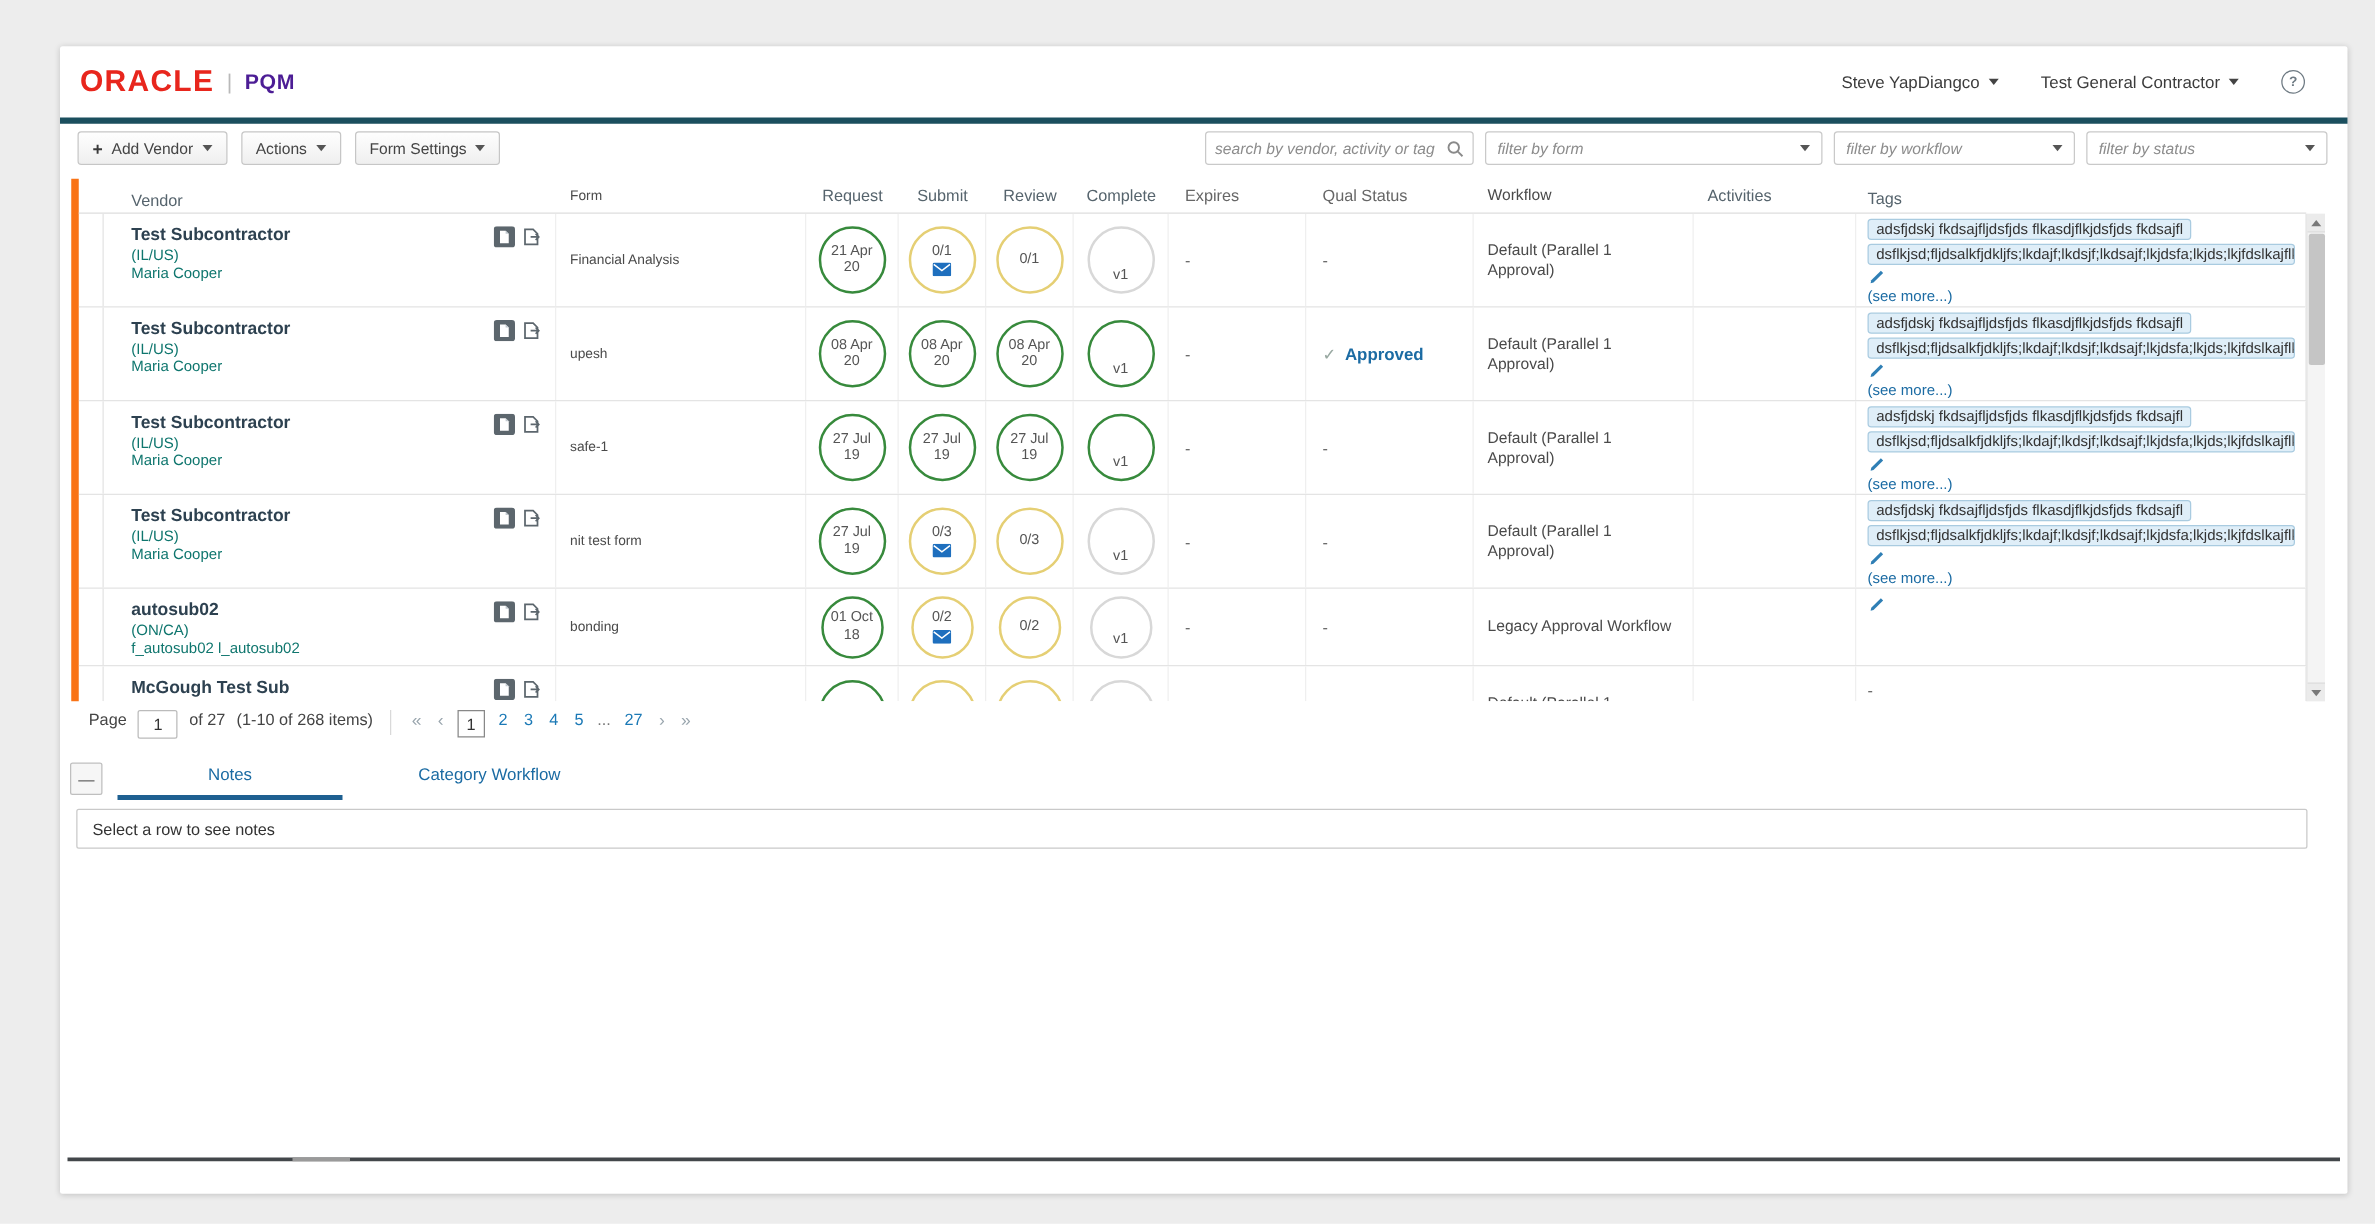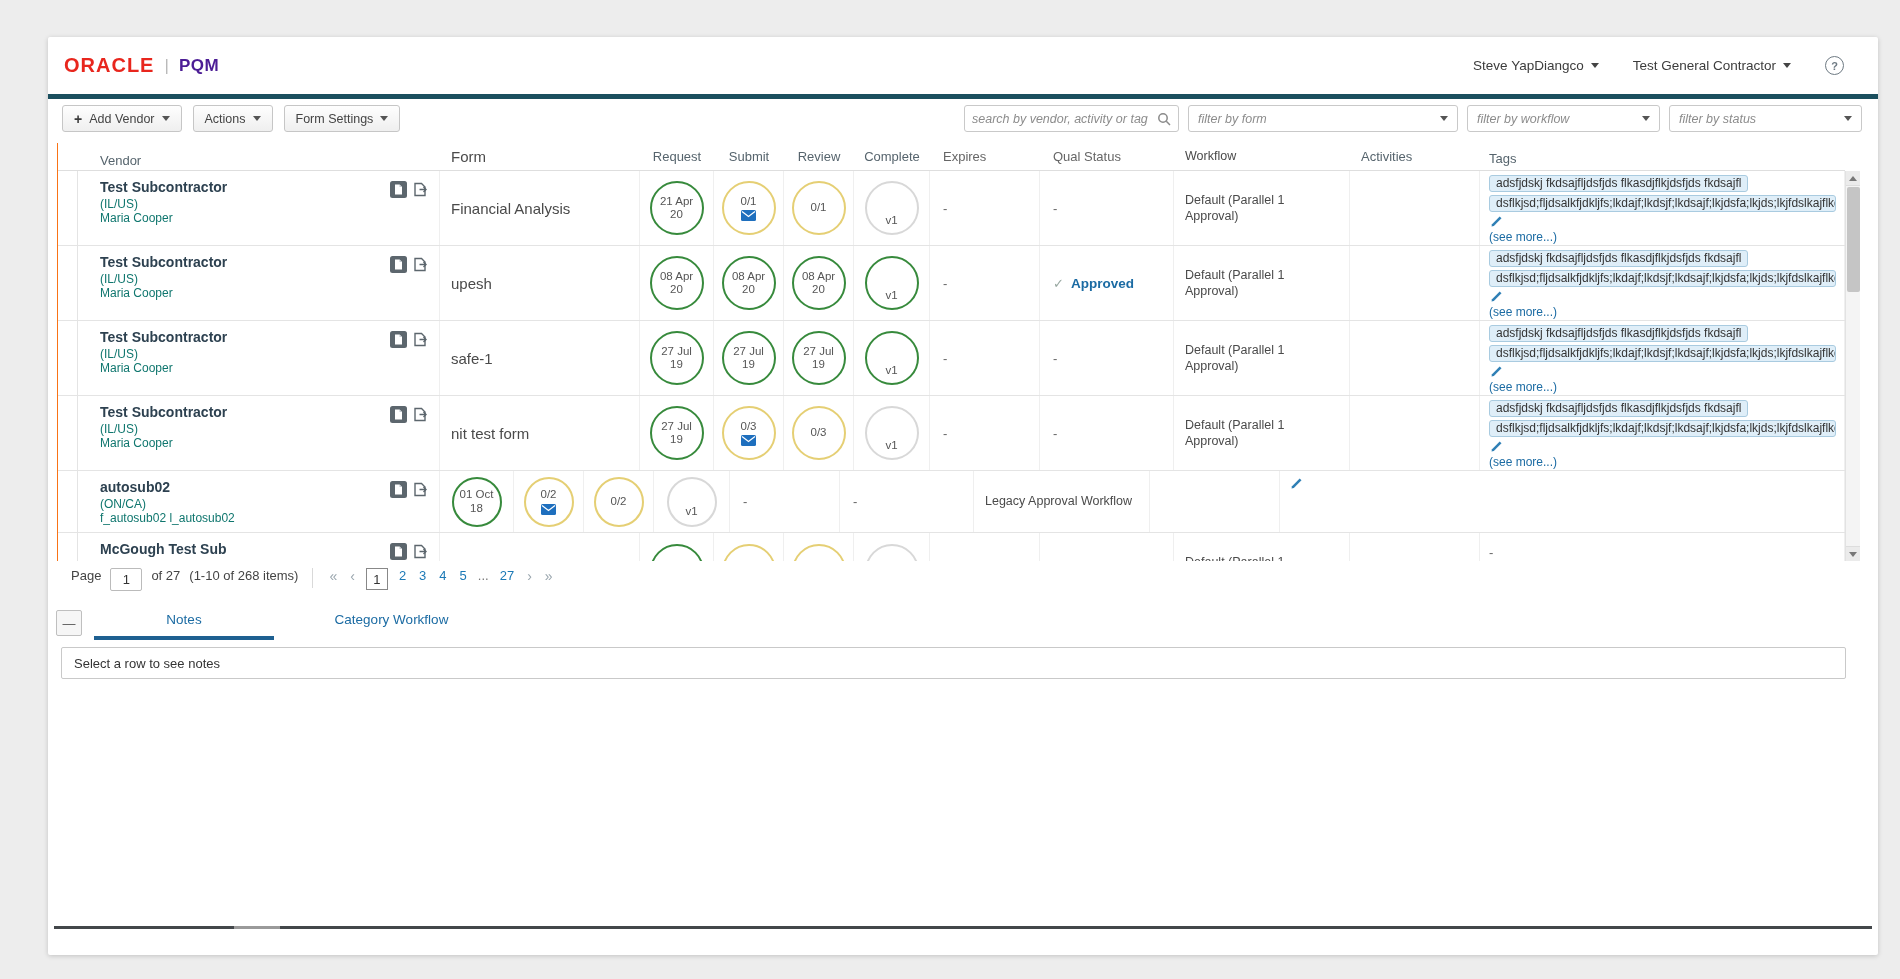--- a/index.html
+++ b/index.html
@@ -4,21 +4,21 @@
 <title>PQM</title>
 <style>
   * { margin:0; padding:0; box-sizing:border-box; }
   html,body { width:1900px; height:979px; }
   body { font-family:"Liberation Sans", sans-serif; background:#ededed; color:#4a4a4a; font-size:13px; overflow:hidden; }
   .card { position:absolute; left:48px; top:37px; width:1830px; height:918px; background:#fff; border-radius:2px; box-shadow:0 1px 5px rgba(0,0,0,.18); }
 
   
   .hd { height:57px; display:flex; align-items:center; justify-content:space-between; padding:0 34px 0 16px; }
   .hd-left { display:flex; align-items:center; gap:10px; }
-  .brand-oracle { color:#e8261d; font-weight:bold; font-size:20px; letter-spacing:1px; }
+  .brand-oracle { color:#e8261d; font-weight:bold; font-size:24px; letter-spacing:1px; }
   .brand-sep { color:#b9b9b9; font-size:17px; font-weight:300; }
   .brand-pqm { color:#4c1d95; font-weight:bold; font-size:17px; letter-spacing:.5px; }
   .hd-right { display:flex; align-items:center; gap:34px; }
   .menu-item { display:flex; align-items:center; gap:7px; font-size:13.5px; color:#3c3c3c; cursor:pointer; }
   .caret-dn { width:0; height:0; border-left:4.5px solid transparent; border-right:4.5px solid transparent; border-top:5px solid #444; display:inline-block; }
   .help-circle { width:19px; height:19px; border:1.6px solid #6e7a83; border-radius:50%; display:flex; align-items:center; justify-content:center; font-size:11px; color:#6e7a83; font-weight:bold; cursor:pointer; }
 
   .tealbar { height:5px; background:#1b4f5e; }
 
   
@@ -35,21 +35,21 @@
   .tb-right { margin-left:auto; display:flex; gap:9px; }
   .search-box { width:215px; height:27px; border:1px solid #c9c9c9; border-radius:3px; display:flex; align-items:center; padding:0 7px; background:#fff; }
   .search-box input { border:none; outline:none; flex:1; font-family:"Liberation Sans",sans-serif; font-size:12.5px; font-style:italic; color:#555; min-width:0; background:transparent; }
   .search-box input::placeholder { color:#8c8c8c; font-style:italic; }
   .select-box { height:27px; border:1px solid #c9c9c9; border-radius:3px; background:#fff; display:flex; align-items:center; justify-content:space-between; padding:0 9px; cursor:pointer;text-align:center; }
   .select-box .ph { font-style:italic; color:#8c8c8c; font-size:12.5px; }
   .sel-caret { width:0; height:0; border-left:4.5px solid transparent; border-right:4.5px solid transparent; border-top:5.5px solid #555; }
   .w-form { width:270px; } .w-wf { width:193px; } .w-st { width:193px; }
 
   
-  .tbl { width:1803px; margin-left:9px; position:relative; padding-right:15px; border-left:1px solid #f97316; }
+  .tbl { width:1803px; margin-left:9px; position:relative; padding-right:15px; border-left:6px solid #f97316; }
   .t-head { display:flex; height:28px; align-items:center; border-bottom:1px solid #dedede; }
   .t-head .c { font-size:13px; color:#56646d; height:100%; display:flex; align-items:center; }
   .c { flex:none; }
   .c.sel{width:20px;} .c.vendor{width:362px;} .c.form{width:200px;} .c.req{width:74px;}
   .c.sub{width:70px;} .c.rev{width:70px;} .c.comp{width:76px;} .c.exp{width:110px;}
   .c.qual{width:134px;} .c.wf{width:176px;} .c.act{width:130px;} .c.tags{flex:1 1 auto; min-width:0;}
   .t-head .vendor,.t-head .form,.t-head .exp,.t-head .qual,.t-head .wf,.t-head .act,.t-head .tags { padding-left:11px; }
   .t-head .vendor { padding-left:22px; }
   .t-head .req,.t-head .sub,.t-head .rev,.t-head .comp { justify-content:center; }
   .t-body { height:390px; overflow:hidden; }
@@ -59,21 +59,21 @@
   .t-rowclip .t-row { border-bottom:none; }
   .t-row > .c { border-right:1px solid #efefef; height:100%; }
   .t-row > .c.sel { border-right:1px solid #e4e4e4; }
   .c.vendor { padding:8px 6px 0 22px; }
   .v-main { display:flex; align-items:flex-start; }
   .v-txt { flex:1; min-width:0; }
   .v-name { font-size:14px; font-weight:bold; color:#2d4150; line-height:1.25; }
   .v-sub { font-size:12px; color:#0f766e; line-height:1.22; }
   .v-icons { display:flex; gap:5px; margin:2px 4px 0 0; }
   .v-icons span { display:inline-flex; cursor:pointer; }
-  .c.form { display:flex; align-items:center; padding-left:11px; font-size:15px; color:#4a4a4a; }
+  .c.form { display:flex; align-items:center; padding-left:11px; font-size:11px; color:#4a4a4a; }
   .c.circ { display:flex; align-items:center; justify-content:center; }
   .circle { width:54px; height:54px; border-radius:50%; border:2.5px solid #ccc; display:flex; flex-direction:column; align-items:center; justify-content:center; font-size:11.5px; color:#555; line-height:1.15; text-align:center; background:#fff; }
   .short .circle { width:50px; height:50px; }
   .circle.green { border-color:#378a3c; }
   .circle.yellow { border-color:#e5cf74; }
   .circle.gray { border-color:#d8d8d8; }
   .circle.vcirc { justify-content:flex-end; padding-bottom:6px; }
   .circle .mailwrap { margin-top:2px; line-height:0; }
   .c.exp, .c.qual { display:flex; align-items:center; padding-left:13px; font-size:13px; color:#666; }
   .qual-ok { display:flex; align-items:center; gap:7px; }
@@ -490,20 +490,23 @@
                   </svg>
                 </span>
                 <span>
                   <svg width="17" height="17" viewBox="0 0 17 17" fill="none" stroke="#5c666d" stroke-width="1.4">
                     <path d="M3 2.5 h6.5 l3.5 3.5 V14.5 H3 Z"></path>
                     <path d="M7.5 8.5 h6.5 M11.5 6 L14 8.5 L11.5 11"></path>
                   </svg>
                 </span>
               </div>
             </div>
+          </div>
+          <div class="c form">
+            <span>bonding</span>
           </div>
           <div class="c req circ">
             <div class="circle green">
               <span>01 Oct</span>
               <span>18</span>
             </div>
           </div>
           <div class="c sub circ">
             <div class="circle yellow">
               <span>0/2</span>

